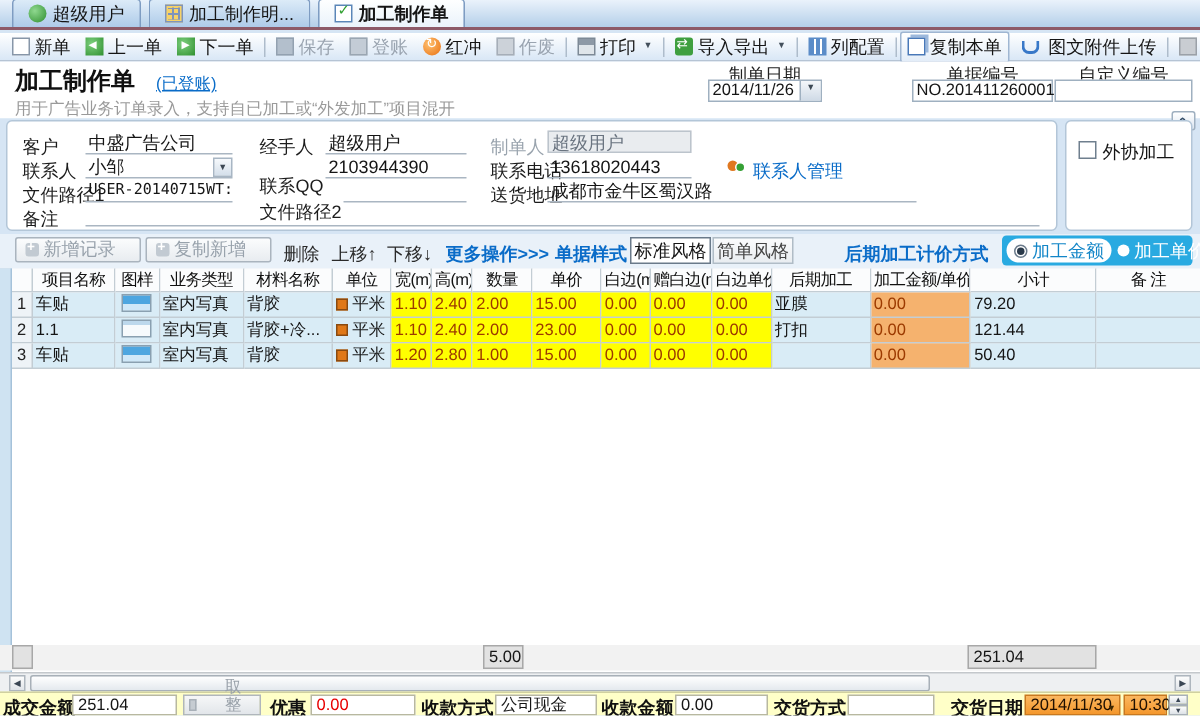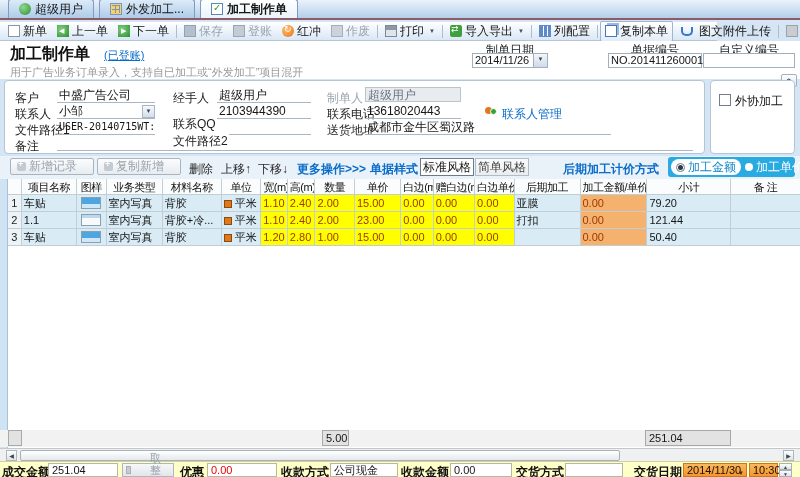--- a/index.html
+++ b/index.html
@@ -2,21 +2,21 @@
 <html><head>
 <meta charset="utf-8">
 <style>
   html,body{margin:0;padding:0}
   .app{position:relative;width:800px;height:477px;background:#d6e5f4;font-family:"Liberation Sans","DejaVu Sans",sans-serif;font-size:12px;color:#151515;overflow:hidden}
   
   .tabbar{position:absolute;left:0;top:0;width:800px;height:20px;background:linear-gradient(#eaf2fb,#b4cfe9);border-bottom:2px solid #8d5a68;display:flex;align-items:flex-end;padding-left:8px;box-sizing:border-box}
   .tab{height:18px;display:flex;align-items:center;gap:4px;padding:0 10px;margin-right:5px;border:1px solid #7e9cc2;border-bottom:none;border-radius:3px 3px 0 0;background:linear-gradient(#dcebf8,#aecbe9);white-space:nowrap;cursor:default}
   .tab.active{background:linear-gradient(#feffff,#eaf3fb);font-weight:bold}
   
-  .toolbar{position:absolute;left:0;top:22px;width:717px;height:19px;background:linear-gradient(#ffffff,#d9e7f6);border-bottom:1px solid #b6c4d4;display:flex;align-items:center;padding:0 3px;box-sizing:border-box;white-space:nowrap}
+  .toolbar{position:absolute;left:0;top:22px;width:800px;height:19px;background:linear-gradient(#ffffff,#d9e7f6);border-bottom:1px solid #b6c4d4;display:flex;align-items:center;padding:0 3px;box-sizing:border-box;white-space:nowrap}
   .tbtn{display:flex;align-items:center;gap:3px;padding:1px 4px;border:1px solid transparent;border-radius:2px;cursor:default}
   .tbtn.raised{border-color:#9fb6d2;background:linear-gradient(#ffffff,#e3edf8)}
   .tbtn.dis{color:#9aa4b0}
   .sep{width:1px;height:13px;background:#aebccb;margin:0 2px;flex:0 0 1px}
   .icn{display:inline-block;width:12px;height:12px;position:relative;flex:0 0 12px}
   .ic-new{background:#fff;border:1px solid #8796a8;box-sizing:border-box}
   .ic-prev{background:radial-gradient(circle at 35% 35%,#7ed07e,#2f8f2f)}
   .ic-prev::after{content:"◀";position:absolute;left:2px;top:0;color:#fff;font-size:7px;line-height:12px}
   .ic-next{background:radial-gradient(circle at 35% 35%,#7ed07e,#2f8f2f)}
   .ic-next::after{content:"▶";position:absolute;left:3px;top:0;color:#fff;font-size:7px;line-height:12px}
@@ -130,21 +130,21 @@
 
 <div class="app">
 
   <div class="tabbar">
     <div class="tab">
       <span class="ti ti-wizard"></span>
       <span>超级用户</span>
     </div>
     <div class="tab">
       <span class="ti ti-grid"></span>
-      <span>外发加工...</span>
+      <span>加工制作明...</span>
     </div>
     <div class="tab active">
       <span class="ti ti-check"></span>
       <span>加工制作单</span>
     </div>
   </div>
 
   <div class="toolbar">
     <div class="tbtn">
         <span class="icn ic-new"></span>

